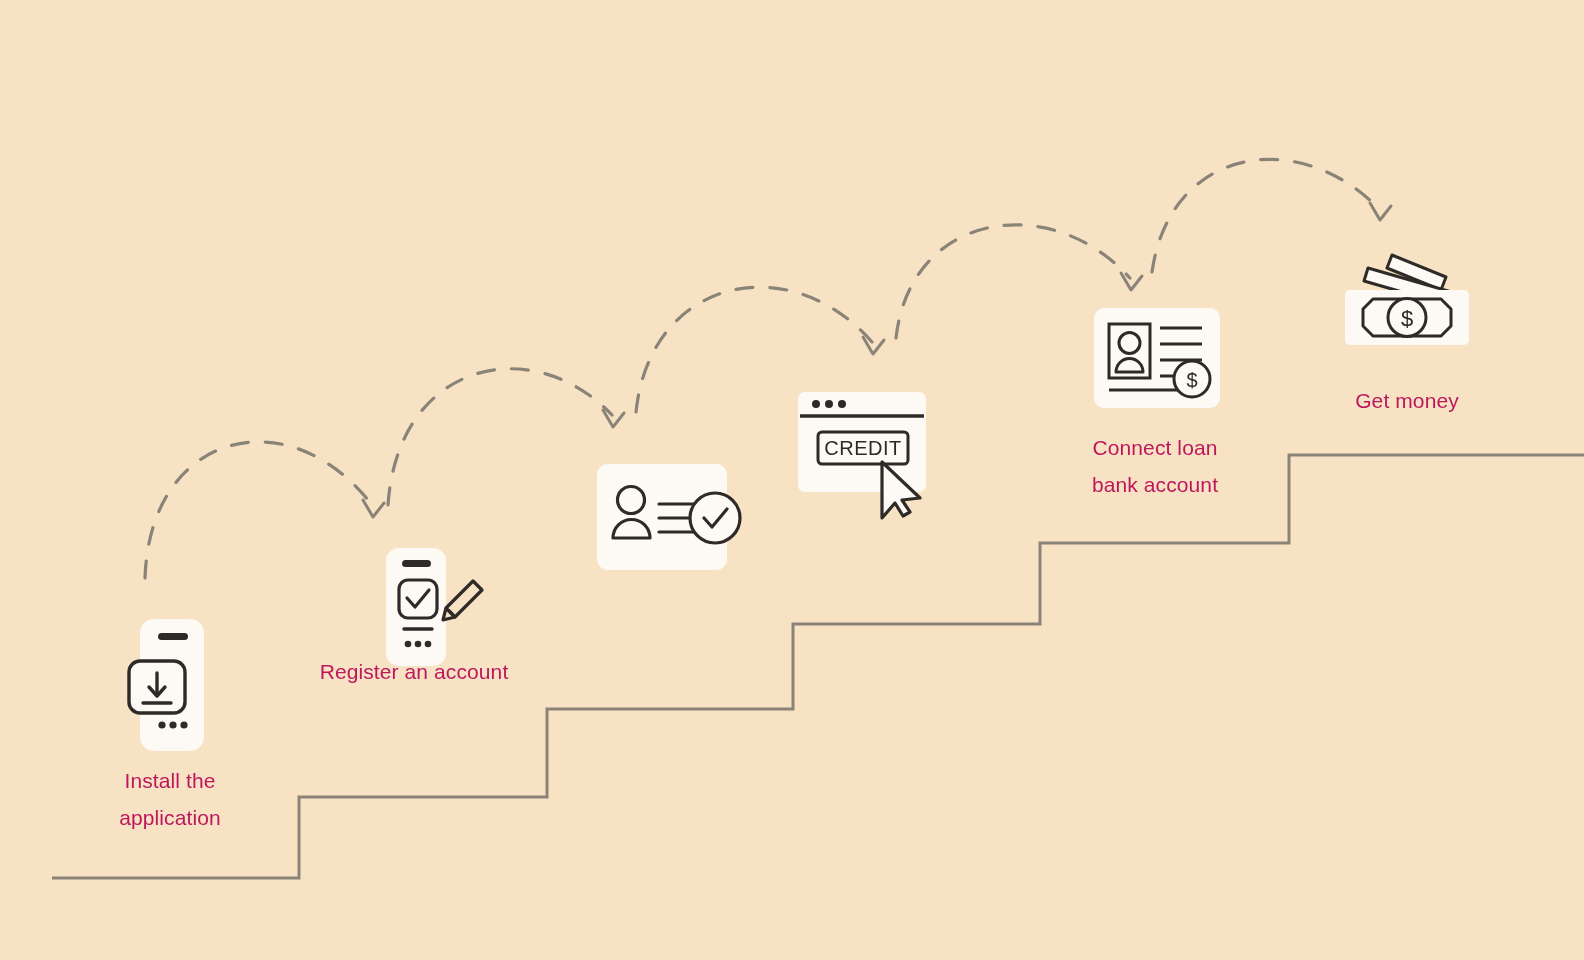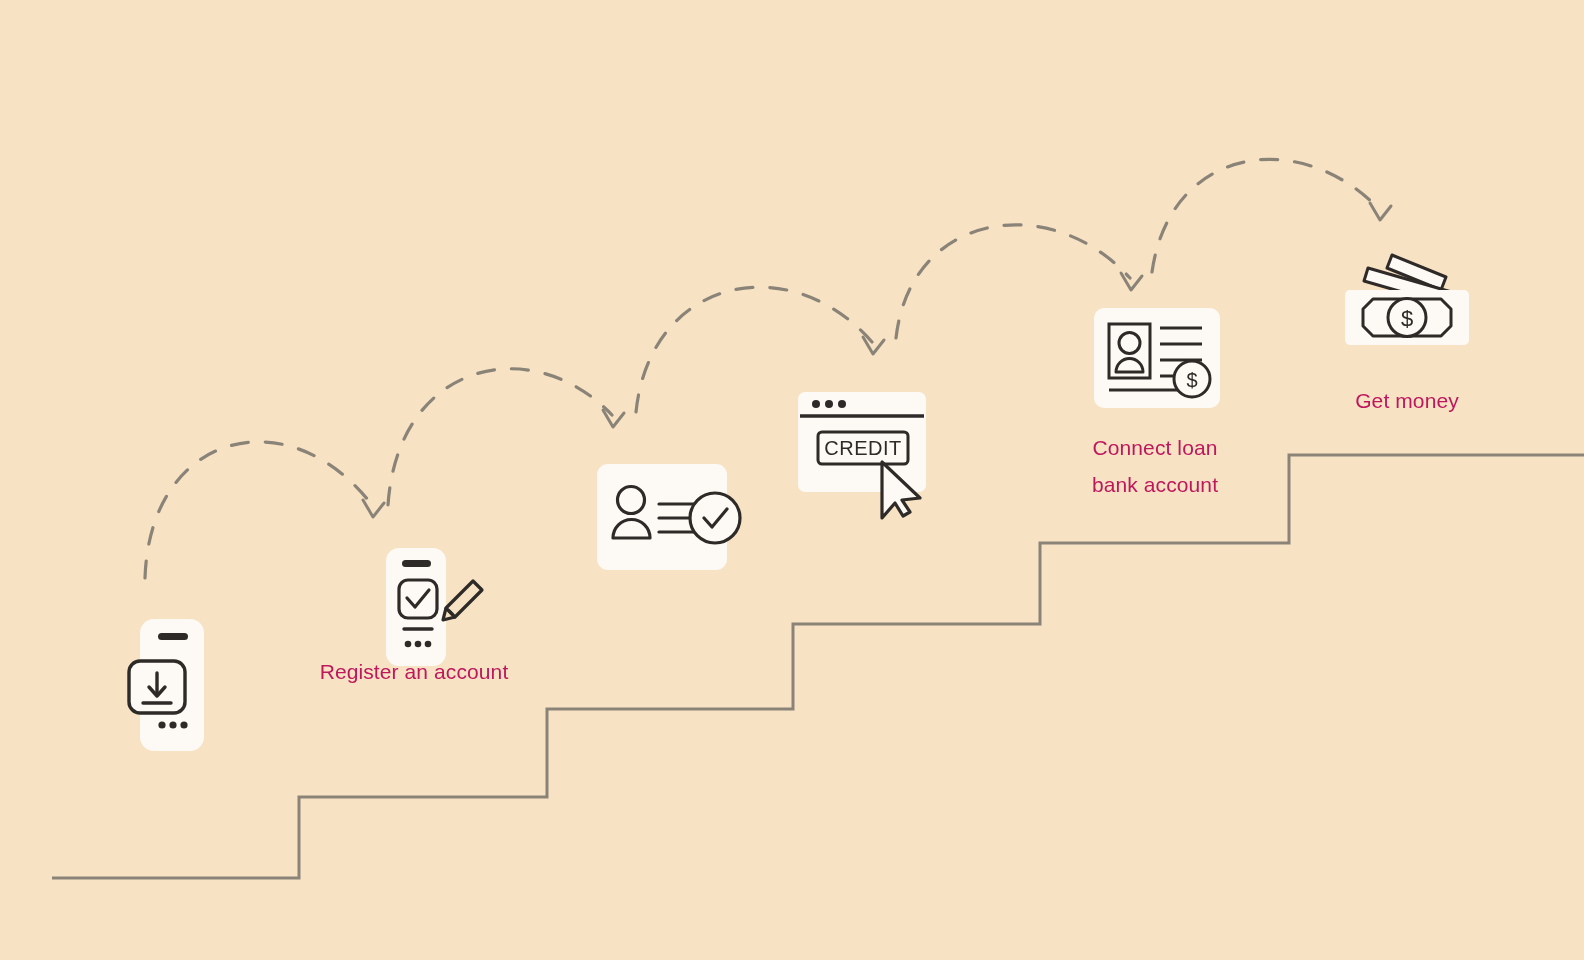--- a/index.html
+++ b/index.html
@@ -77,20 +77,22 @@
         <circle cx="74" cy="110" r="3.6"></circle>
       </g>
       <rect x="19" y="46" width="56" height="52" rx="11" fill="#fdfaf5" stroke="#2e2a27" stroke-width="3.4"></rect>
       <g stroke="#2e2a27" stroke-width="3.4" stroke-linecap="round" fill="none">
         <line x1="47" y1="58" x2="47" y2="80"></line>
         <path d="M39,72 L47,81 L55,72" stroke-linejoin="round"></path>
         <line x1="33" y1="88" x2="61" y2="88"></line>
       </g>
     </svg>
   </div>
+  <div class="step-label" style="left:60px; top:762px; width:220px;">Install the
+application</div>
 
   <div class="icon-wrap" style="left:382px; top:540px;">
     <svg width="110" height="130" viewBox="0 0 110 130">
       <rect x="4" y="8" width="60" height="118" rx="13" fill="#fdfaf5"></rect>
       <rect x="20" y="20" width="29" height="7" rx="3.5" fill="#2e2a27"></rect>
       <rect x="17" y="40" width="38" height="38" rx="9" fill="none" stroke="#2e2a27" stroke-width="3.2"></rect>
       <path d="M25,58 L33,67 L47,50" fill="none" stroke="#2e2a27" stroke-width="3.2" stroke-linecap="round" stroke-linejoin="round"></path>
       <line x1="22" y1="89" x2="50" y2="89" stroke="#2e2a27" stroke-width="3.4" stroke-linecap="round"></line>
       <g fill="#2e2a27">
         <circle cx="26" cy="104" r="3.3"></circle>

